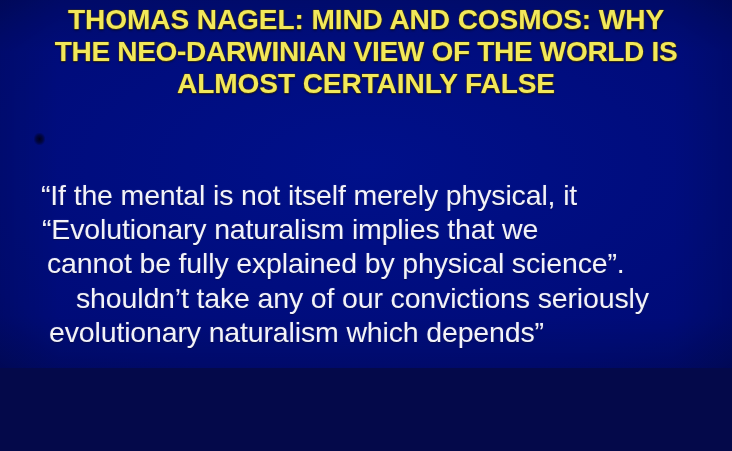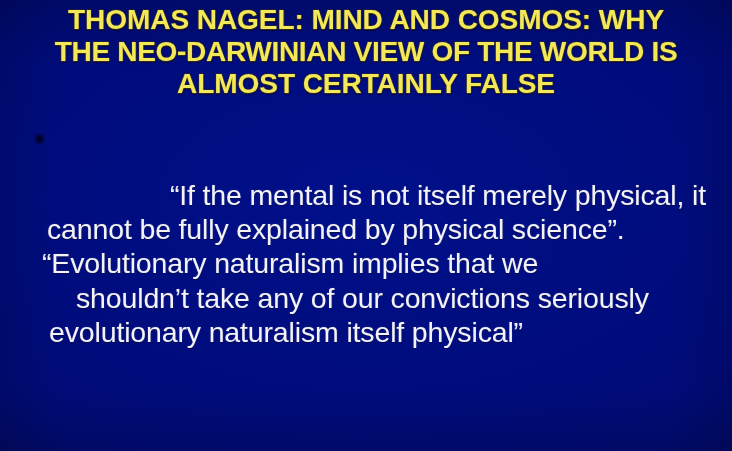--- a/index.html
+++ b/index.html
@@ -5,21 +5,21 @@
 <style>
   html, body {
     margin: 0;
     padding: 0;
     background: #04094a;
   }
 
   .slide {
     position: relative;
     width: 732px;
-    height: 451px;
+    height: 368px;
     overflow: hidden;
     background-color: #000b78;
     background-image:
       radial-gradient(ellipse 120% 110% at 50% 45%, #00108a 0%, #000b78 52%, #02084f 100%);
     font-family: "Liberation Sans", "DejaVu Sans", sans-serif;
     -webkit-font-smoothing: antialiased;
   }
 
   
   .slide::after {
@@ -95,21 +95,21 @@
     font-size: 28.5px;
     font-weight: normal;
     line-height: 34.2px;
     letter-spacing: -0.15px;
     white-space: nowrap;
     text-shadow:
       0 1px 1px rgba(0,0,40,0.55),
       0 0 2px rgba(140,150,230,0.30);
   }
 
-  .quote-line.indent-a { padding-left: 0px; text-align: right; }
+  .quote-line.indent-a { padding-left: 0px; }
   .quote-line.indent-b { padding-left: 6px; }
   .quote-line.indent-c { padding-left: 1px; }
   .quote-line.indent-d { padding-left: 8px; margin-left: 27px; }
   .quote-line.indent-e { padding-left: 8px; }
   .quote-line.indent-f { padding-left: 8px; }
 </style>
 </head>
 <body>
 
 <div class="slide">
@@ -117,19 +117,19 @@
   <div class="title-block">
     <span class="title-line l1">THOMAS NAGEL: MIND AND COSMOS: WHY</span>
     <span class="title-line l2">THE NEO-DARWINIAN VIEW OF THE WORLD IS</span>
     <span class="title-line l3">ALMOST CERTAINLY FALSE</span>
   </div>
 
   <div class="artifact-mark"></div>
 
   <div class="quote-block">
     <span class="quote-line indent-a">“If the mental is not itself merely physical, it</span>
+    <span class="quote-line indent-c">“Evolutionary naturalism implies that we</span>
     <span class="quote-line indent-b">cannot be fully explained by physical science”.</span>
-    <span class="quote-line indent-c">“Evolutionary naturalism implies that we</span>
     <span class="quote-line indent-d">shouldn’t take any of our convictions seriously</span>
-    <span class="quote-line indent-f">evolutionary naturalism itself physical”</span>
+    <span class="quote-line indent-f">evolutionary naturalism which depends”</span>
   </div>
 
 </div>
 
 </body></html>

